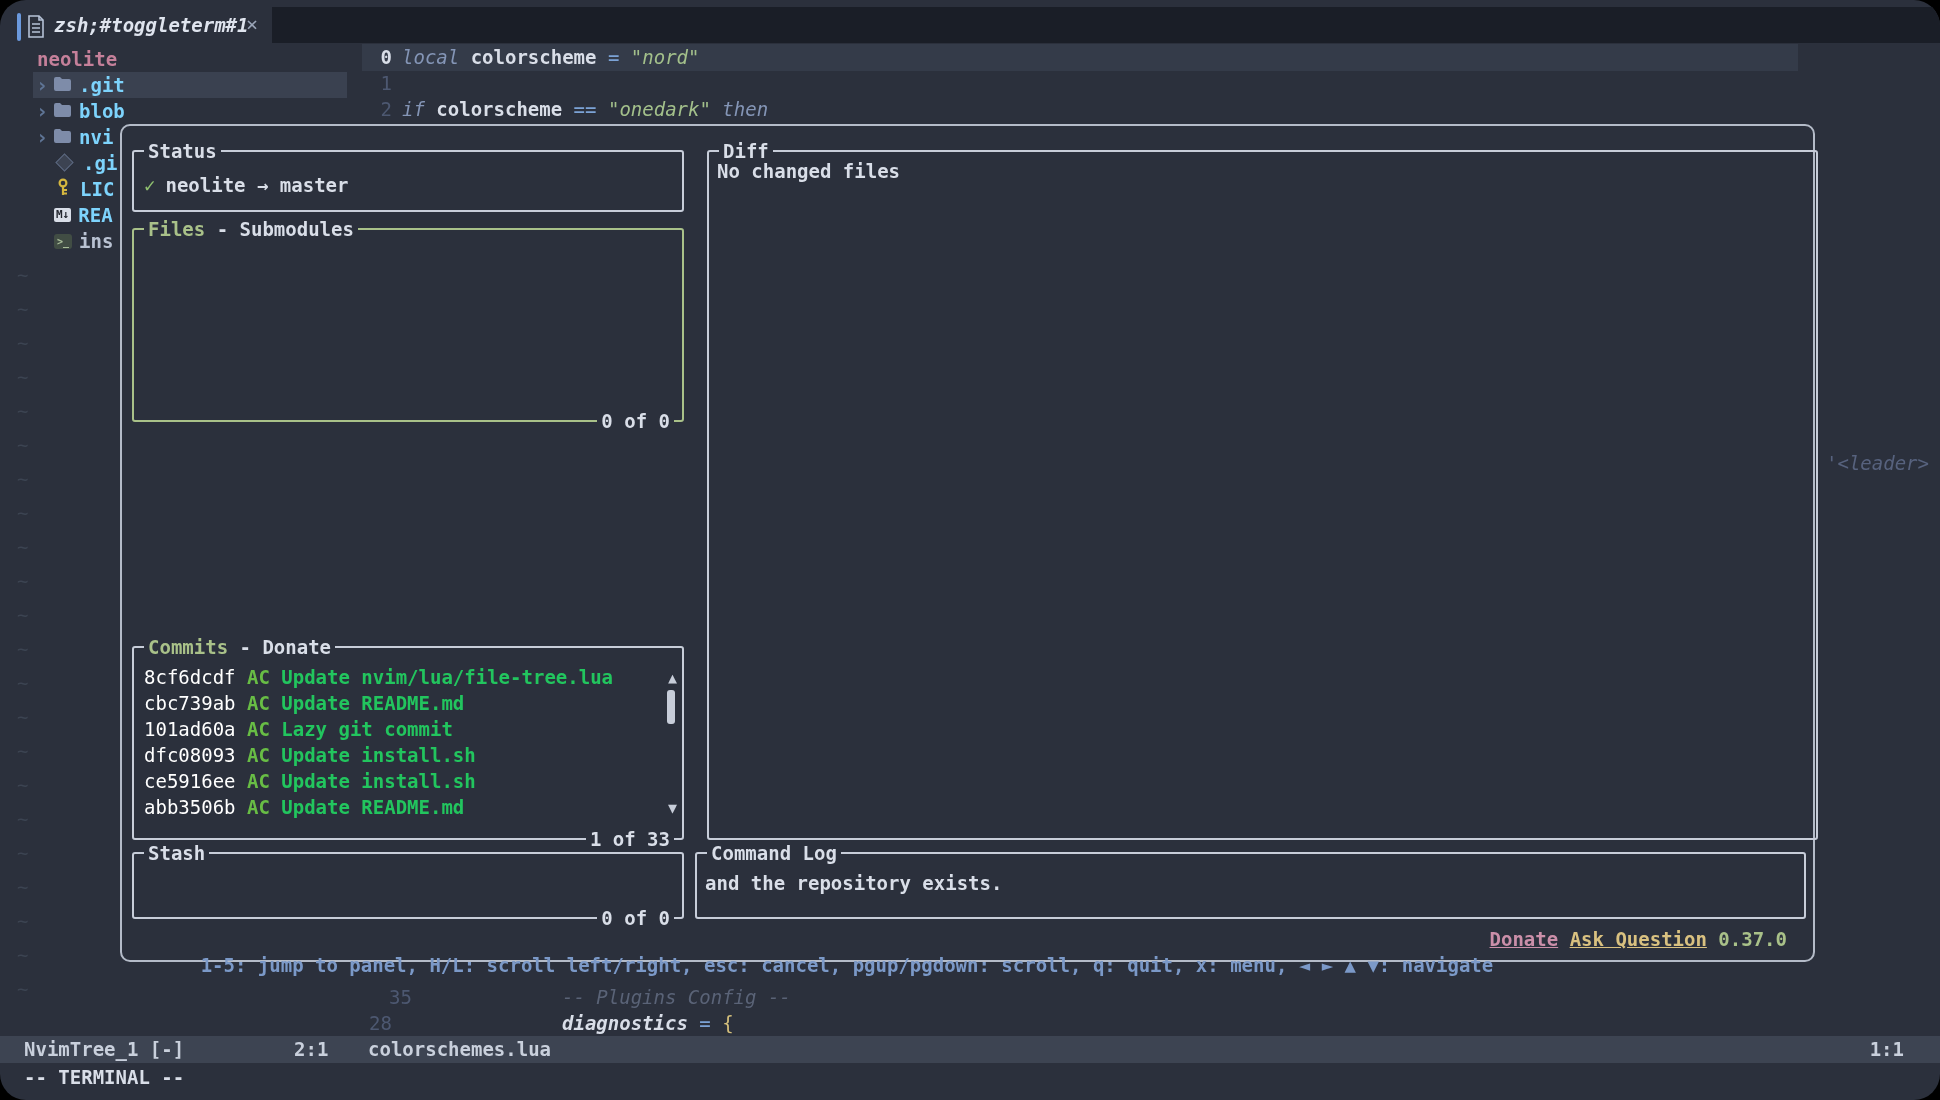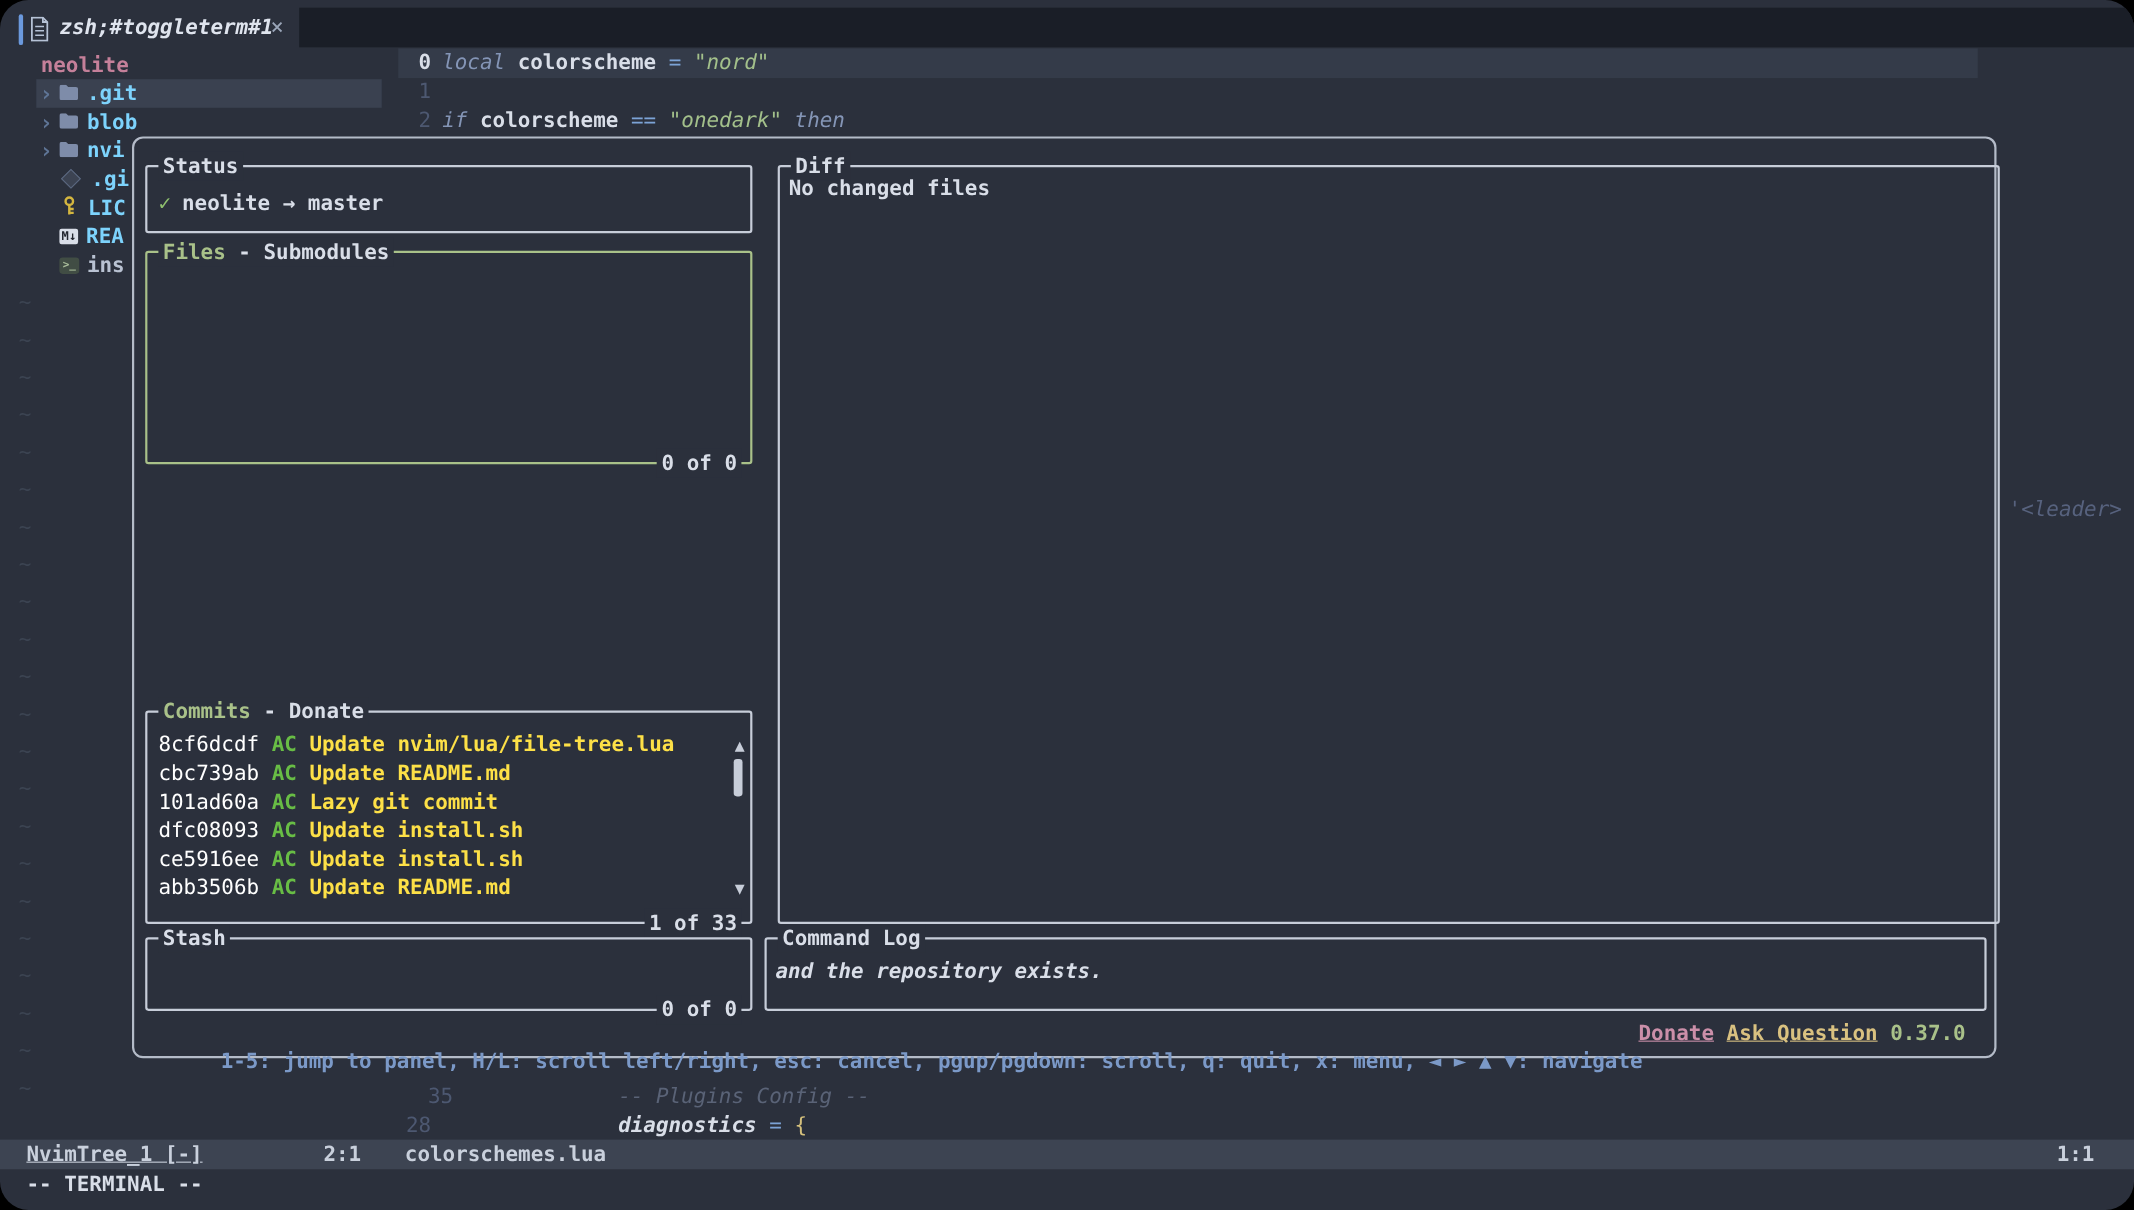--- a/index.html
+++ b/index.html
@@ -50,21 +50,21 @@
   .p-title{position:absolute;top:-14px;left:10px;background:#2b303c;padding:0 4px;font-size:19px;
            line-height:26px;font-weight:bold;color:#d9dee8;white-space:pre;}
   .p-title .green-t{color:#a9c189;}
   .p-count{position:absolute;bottom:-14px;right:8px;background:#2b303c;padding:0 4px;font-size:19px;
            line-height:26px;font-weight:bold;color:#d9dee8;white-space:pre;}
   .p-content{position:absolute;font-size:19px;line-height:26px;color:#d9dee8;white-space:pre;}
   .green-fg{color:#8fc06f;}
   .commit-row{position:absolute;left:10px;font-size:19px;line-height:26px;white-space:pre;}
   .c-hash{color:#ffffff;}
   .c-flag{color:#68bd45;font-weight:bold;}
-  .c-msg{color:#fde047;font-weight:bold;}
+  .c-msg{color:#22c55e;font-weight:bold;}
   .sb-arrow{position:absolute;right:5px;color:#c7cdd9;font-size:15px;line-height:16px;}
   .sb-thumb{position:absolute;right:7px;width:8px;background:#c7cdd9;border-radius:3px;}
   .keybar{position:absolute;left:10px;top:800px;width:1669px;height:26px;font-size:19px;line-height:26px;
           white-space:pre;color:#7b99c8;}
   .kb-right{position:absolute;right:14px;top:0;}
   .kb-donate{color:#cb8fa9;text-decoration:underline;font-weight:bold;}
   .kb-ask{color:#d9c180;text-decoration:underline;font-weight:bold;}
   .kb-ver{color:#a9c189;font-weight:bold;}
 
   .leader-hint{position:absolute;left:1826px;top:452px;font-size:19px;font-style:italic;color:#57627e;}
@@ -205,33 +205,33 @@
       <span class="p-count">0 of 0</span>
     </div>
 
     <div class="panel" style="left:585px;top:24px;width:1107px;height:686px;">
       <span class="p-title">Diff</span>
       <div class="p-content bold" style="left:8px;top:6px;">No changed files</div>
     </div>
 
     <div class="panel" style="left:573px;top:726px;width:1107px;height:63px;">
       <span class="p-title">Command Log</span>
-      <div class="p-content bold" style="left:8px;top:16px;font-style:italic;">and the repository exists.</div>
+      <div class="p-content bold" style="left:8px;top:16px;">and the repository exists.</div>
     </div>
 
     <div class="keybar">
       <span class="bold">1-5: jump to panel, H/L: scroll left/right, esc: cancel, pgup/pgdown: scroll, q: quit, x: menu, ◄ ► ▲ ▼: navigate</span>
       <span class="kb-right"><span class="kb-donate">Donate</span><span> </span><span class="kb-ask">Ask Question</span><span> </span><span class="kb-ver">0.37.0</span></span>
     </div>
   </div>
 
   <div class="leader-hint">'&lt;leader&gt;</div>
 
   <div class="statusline">
-    <span class="sl-text" style="left:24px;text-decoration:underline;">NvimTree_1 [-]</span>
+    <span class="sl-text" style="left:24px;">NvimTree_1 [-]</span>
     <span class="sl-text" style="left:294px;">2:1</span>
     <span class="sl-text" style="left:368px;">colorschemes.lua</span>
     <span class="sl-text" style="right:36px;">1:1</span>
   </div>
   <div class="modeline">-- TERMINAL --</div>
 
  </div>
 </div>
 
 </body></html>

